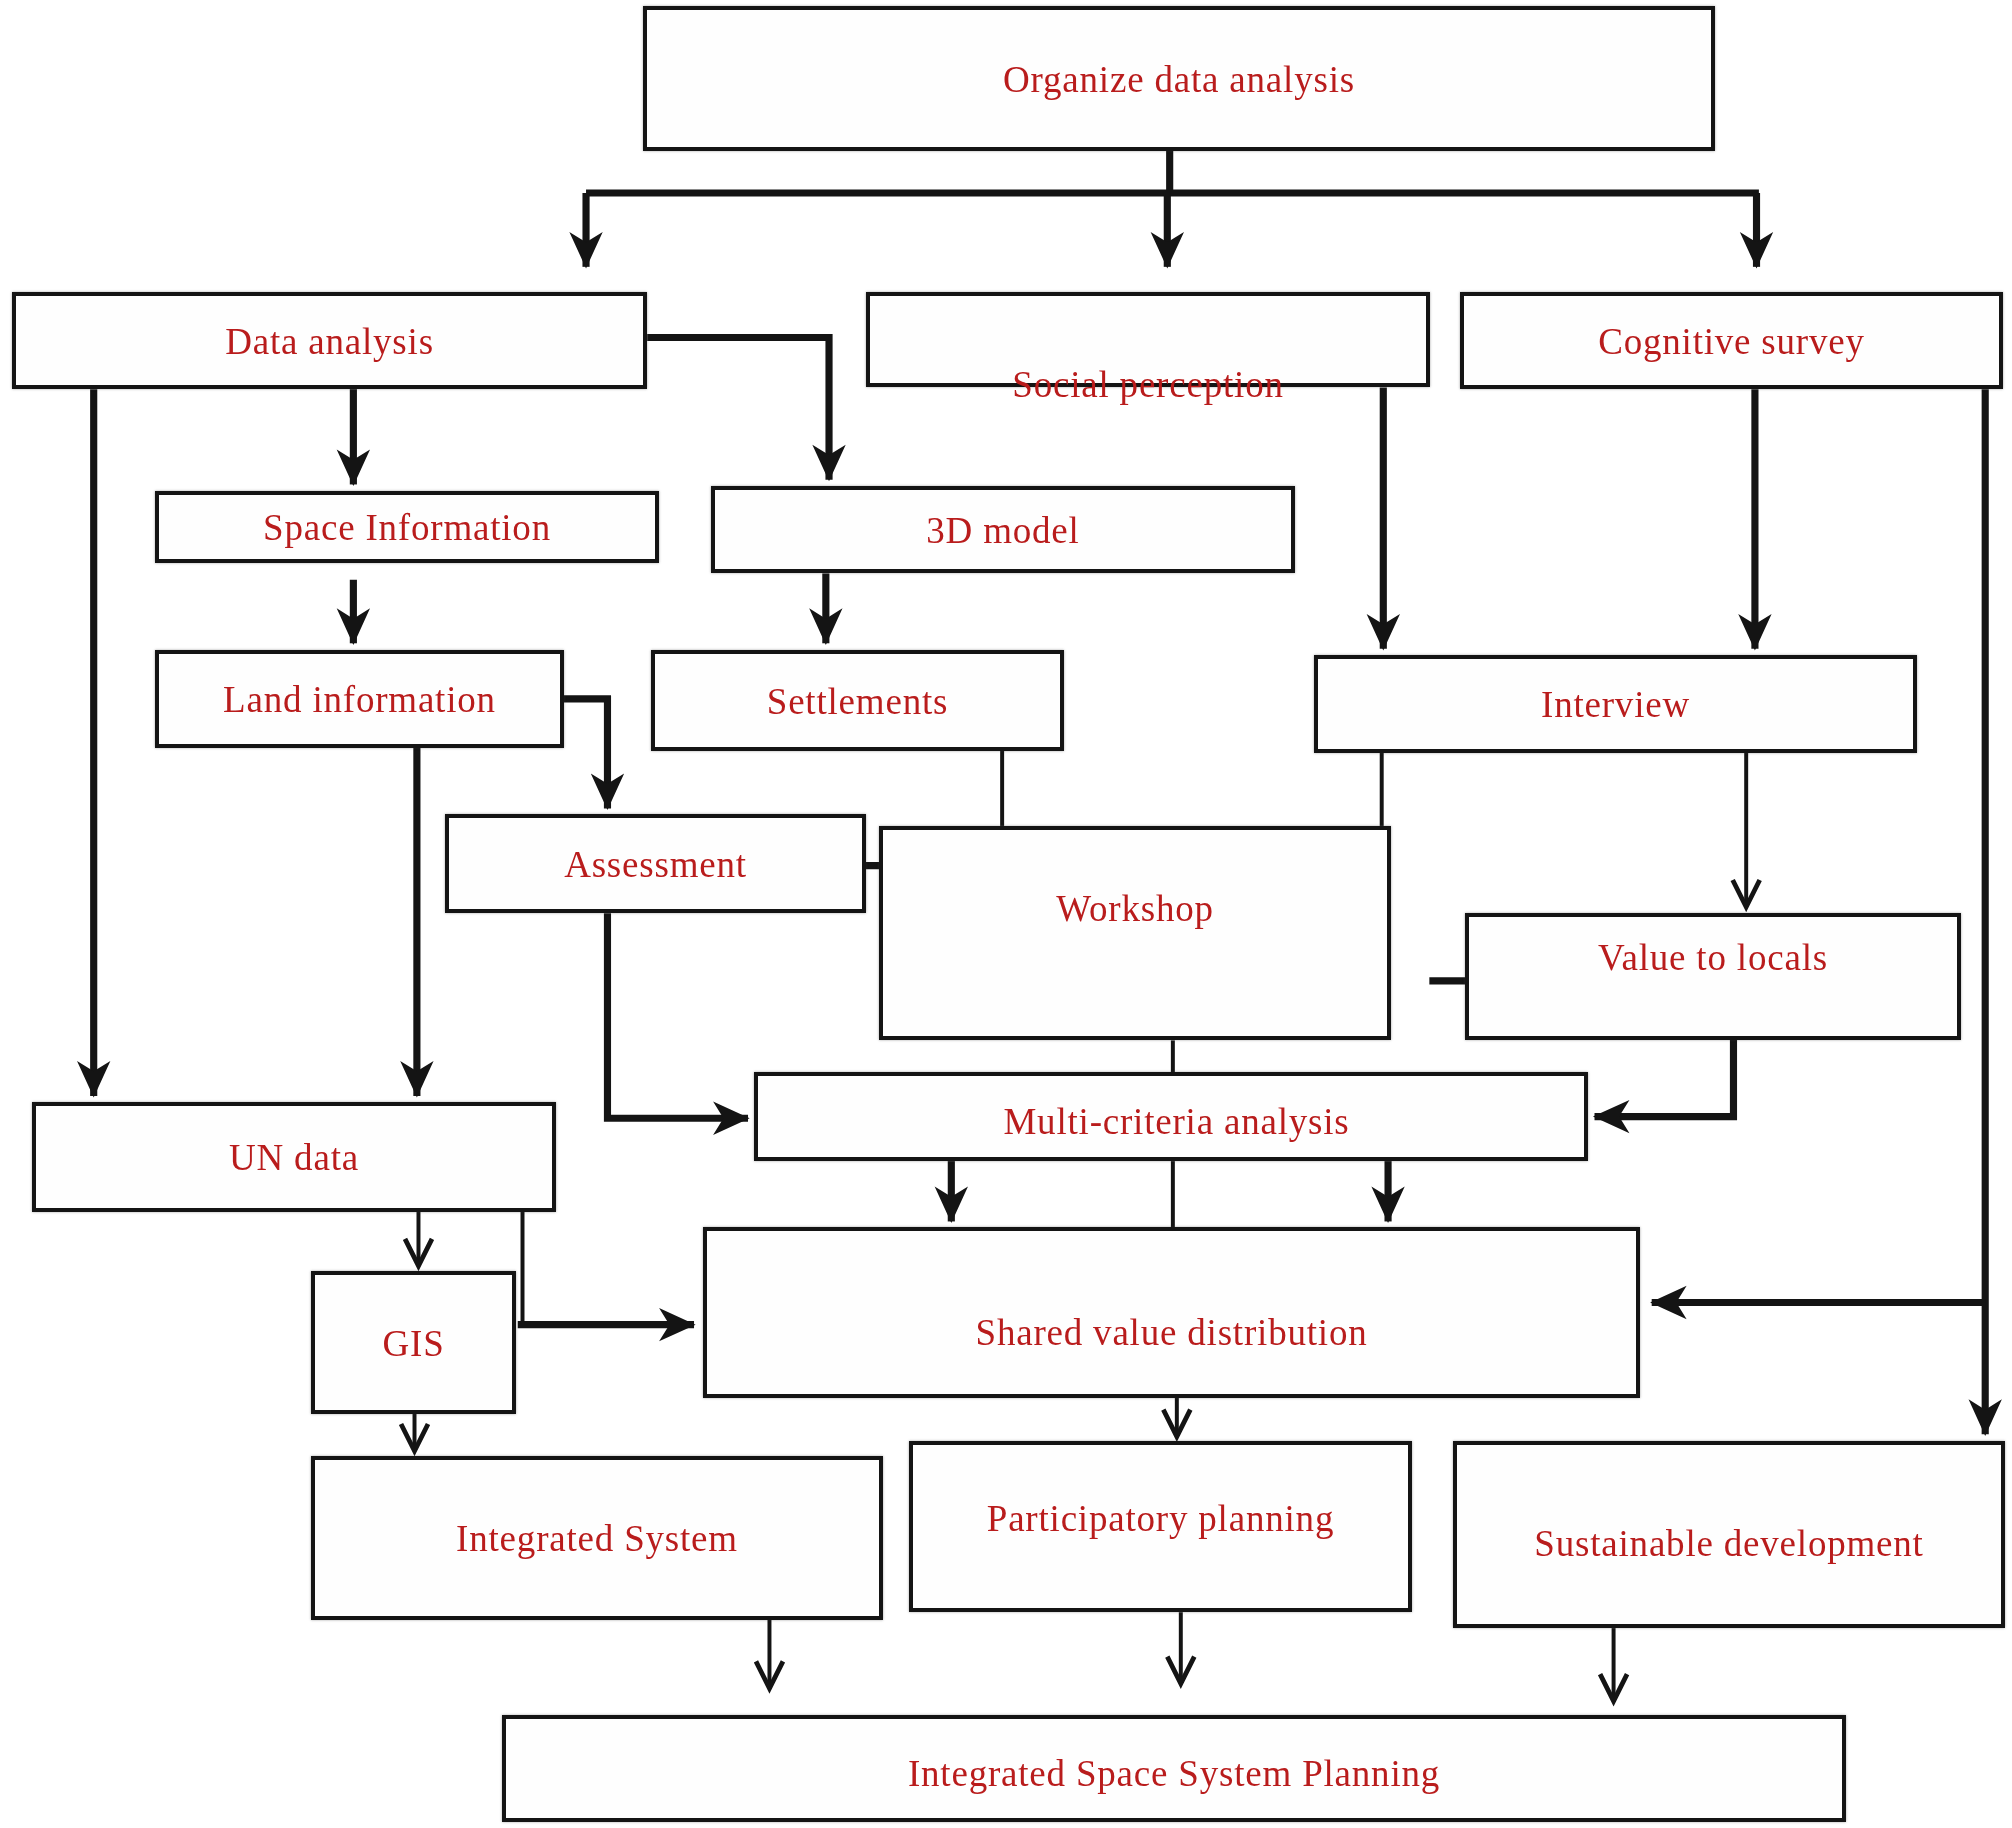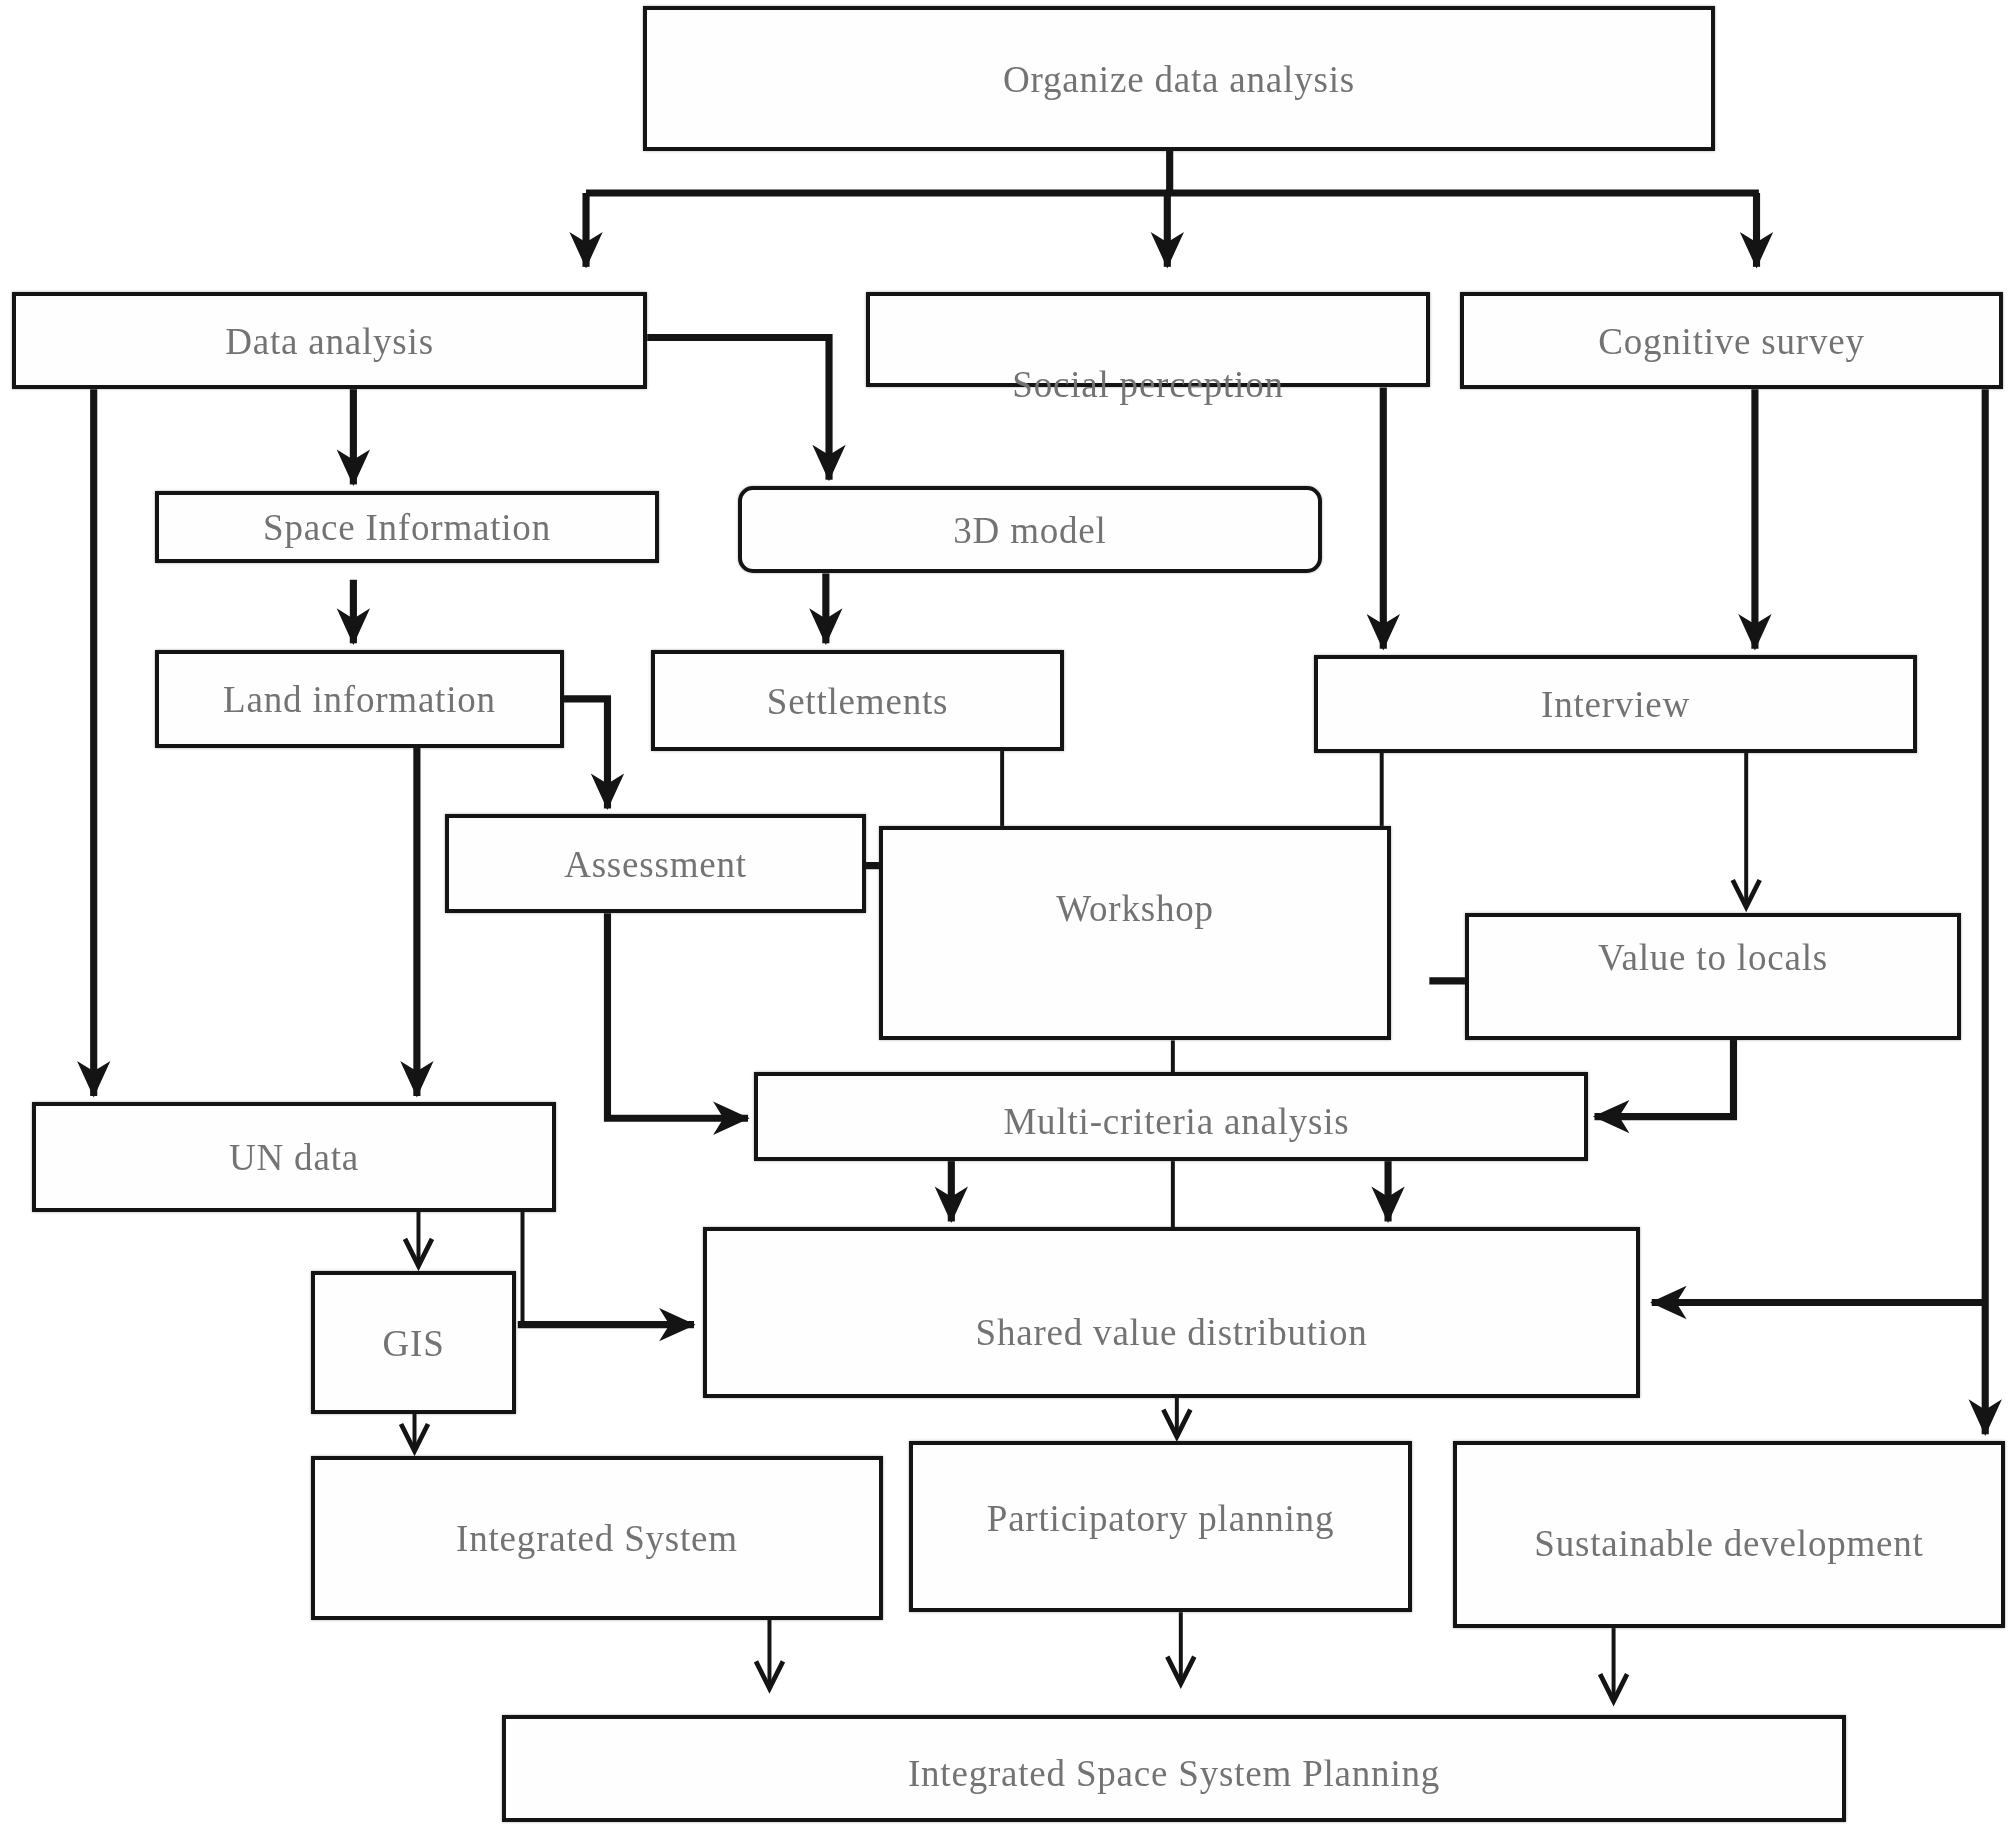--- a/index.html
+++ b/index.html
@@ -37,21 +37,21 @@
     border: 4.8px solid #141414;
     box-shadow: 0 0 2.4px rgba(60,60,60,0.45);
   }
   .node-label {
     position: absolute;
     left: 0;
     right: 0;
     transform: translateY(-50%);
     text-align: center;
     font-size: 37px;
-    color: #737373;
+    color: #b91c1c;
     letter-spacing: 0.8px;
     white-space: nowrap;
   }
 </style>
 </head>
 <body>
 
 <div id="stage">
   <svg id="edge-layer" xmlns="http://www.w3.org/2000/svg" viewBox="0 0 2535 2303" preserveAspectRatio="none">
     <defs>
@@ -109,21 +109,21 @@
       </div>
       <div class="node" style="left: 866px; top: 292px; width: 564px; height: 95px;">
         <span class="node-label" style="top: 50%; margin-top: 44px;">Social perception</span>
       </div>
       <div class="node" style="left: 1460px; top: 292px; width: 543px; height: 97px;">
         <span class="node-label" style="top: 50%;">Cognitive survey</span>
       </div>
       <div class="node" style="left: 155px; top: 491px; width: 504px; height: 72px;">
         <span class="node-label" style="top: 50%;">Space Information</span>
       </div>
-      <div class="node" style="left: 738px; top: 486px; width: 584px; height: 87px; border-radius: 15px;">
+      <div class="node" style="left: 711px; top: 486px; width: 584px; height: 87px;">
         <span class="node-label" style="top: 50%;">3D model</span>
       </div>
       <div class="node" style="left: 155px; top: 650px; width: 409px; height: 98px;">
         <span class="node-label" style="top: 50%;">Land information</span>
       </div>
       <div class="node" style="left: 651px; top: 650px; width: 413px; height: 101px;">
         <span class="node-label" style="top: 50%;">Settlements</span>
       </div>
       <div class="node" style="left: 1314px; top: 655px; width: 603px; height: 98px;">
         <span class="node-label" style="top: 50%;">Interview</span>

